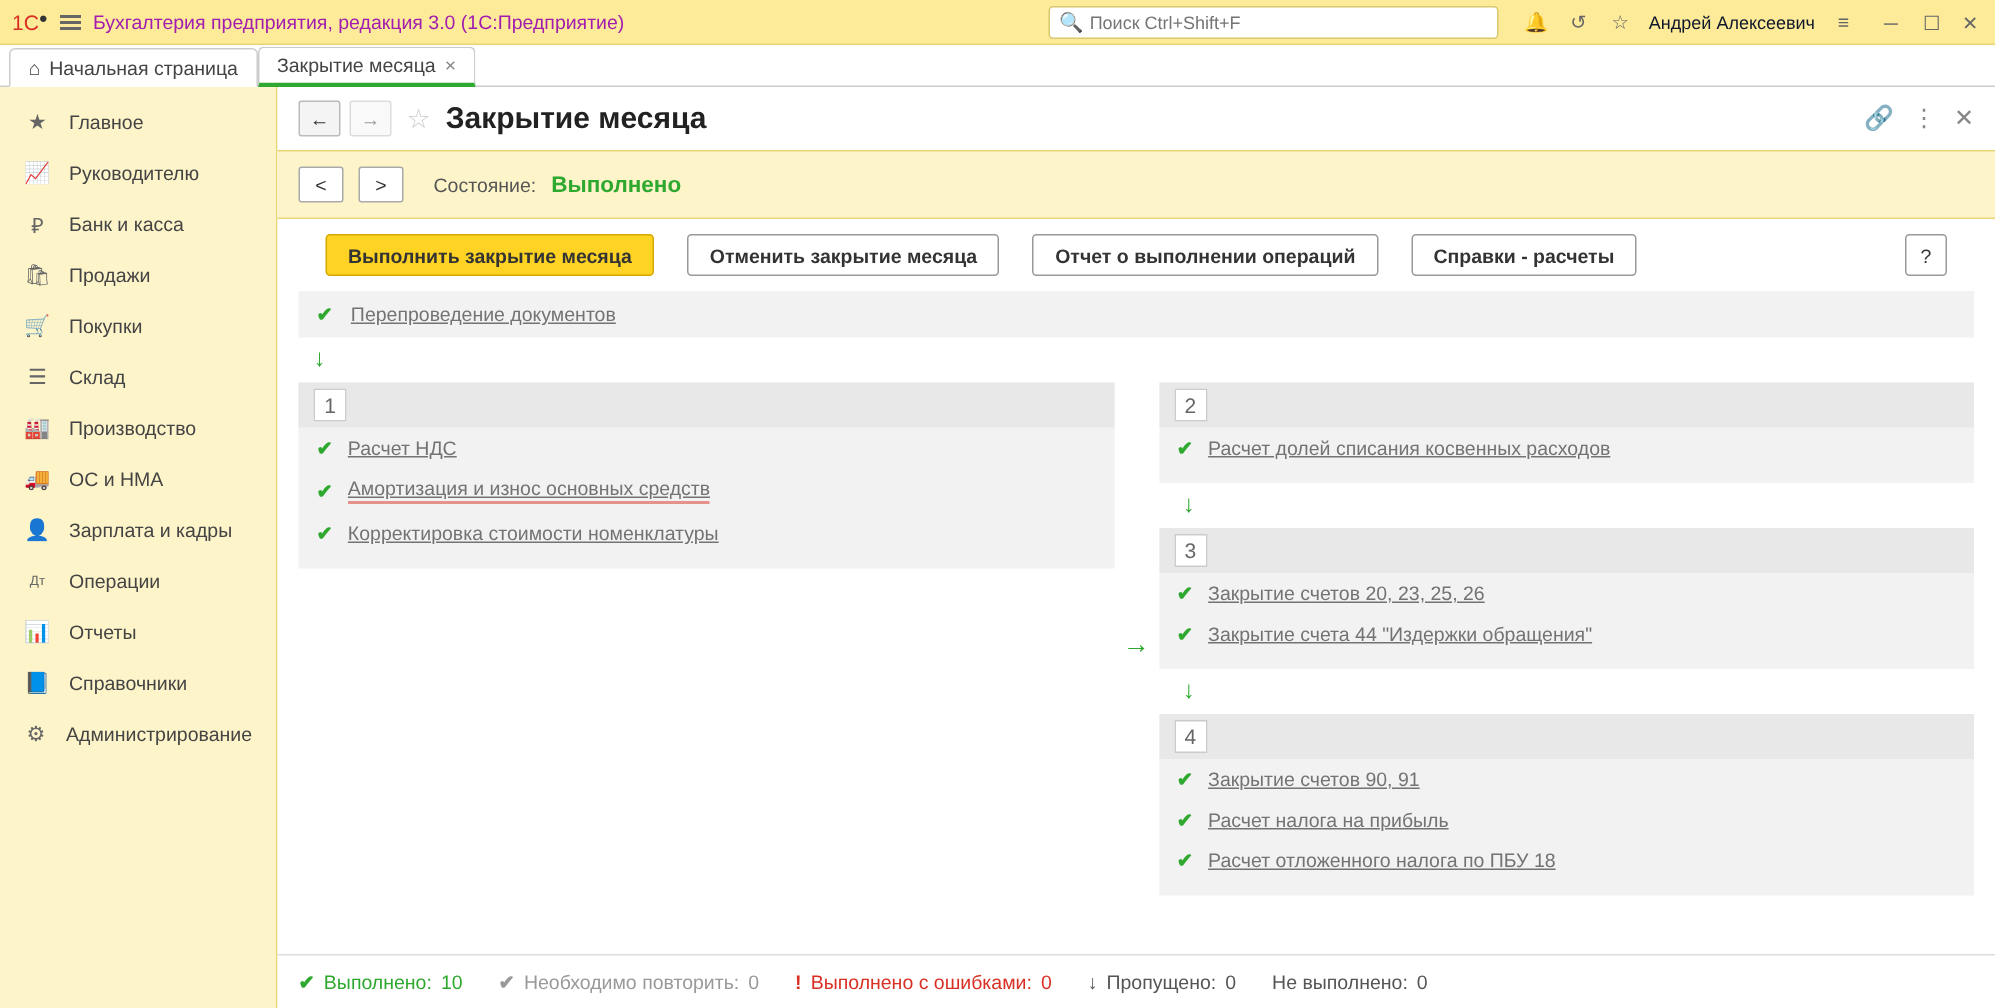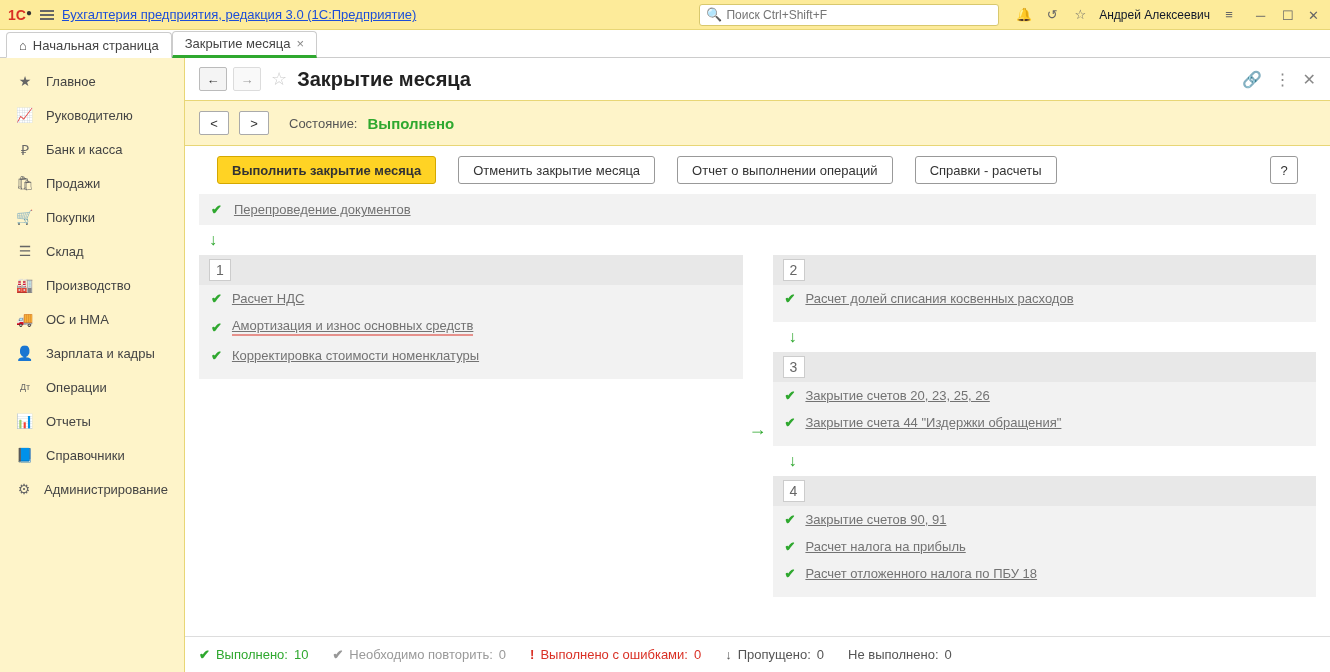--- a/index.html
+++ b/index.html
@@ -1,23 +1,23 @@
 <!DOCTYPE html>
 <html><head>
 <meta charset="utf-8">
 <style>
   * { box-sizing: border-box; margin: 0; padding: 0; }
   body { font-family: Arial, sans-serif; font-size: 13px; color: #333; background: #fff; width: 1330px; height: 672px; overflow: hidden; }
   
   .titlebar { height: 30px; background: #fdeb9a; display: flex; align-items: center; padding: 0 8px; gap: 8px; border-bottom: 1px solid #e8d676; }
-  .logo { font-weight: bold; color: #d93025; font-size: 14px; }
+  .logo { font-weight: normal; color: #d93025; font-size: 14px; }
   .logo .sub { color: #333; font-size: 10px; vertical-align: top; }
   .hamburger { display: flex; flex-direction: column; gap: 2px; cursor: pointer; }
   .hamburger span { width: 14px; height: 2px; background: #666; }
-  .title-text { color: #1d4ed8; flex: 0 0 auto; text-decoration: underline; }
+  .title-text { color: #a21caf; flex: 0 0 auto; }
   .titlebar-spacer { flex: 1; }
   .search-box { display: flex; align-items: center; background: #fff; border: 1px solid #d8c86e; border-radius: 3px; height: 22px; width: 300px; padding: 0 6px; gap: 4px; }
   .search-box input { border: none; outline: none; flex: 1; font-size: 12px; background: transparent; }
   .titlebar-icons { display: flex; align-items: center; gap: 10px; margin-left: 8px; }
   .icon-btn { width: 18px; height: 18px; display: flex; align-items: center; justify-content: center; cursor: pointer; color: #666; }
   .username { color: #0f172a; font-size: 12px; }
   .win-btns { display: flex; gap: 12px; margin-left: 10px; }
   .win-btn { width: 14px; height: 14px; cursor: pointer; color: #666; }
 
   .tabs-row { height: 28px; background: #fff; border-bottom: 1px solid #ccc; display: flex; align-items: flex-end; padding-left: 6px; }
@@ -47,21 +47,21 @@
   .sq-btn { width: 30px; height: 24px; border: 1px solid #aaa; background: #fff; display: flex; align-items: center; justify-content: center; cursor: pointer; border-radius: 2px; }
   .period-input { height: 24px; border: 1px solid #aaa; background: #fff; padding: 0 6px; width: 160px; display: flex; align-items: center; position: relative; }
   .period-input .underline { position: absolute; bottom: 2px; left: 6px; width: 120px; height: 2px; background: #d93025; opacity: 0.6; }
   .period-ellipsis { width: 20px; height: 24px; border: 1px solid #aaa; border-left: none; background: #fff; display: flex; align-items: center; justify-content: center; cursor: pointer; }
   .org-select { height: 24px; border: 1px solid #aaa; background: #fff; padding: 0 6px; width: 360px; display: flex; align-items: center; }
   .org-dropdown { width: 20px; height: 24px; border: 1px solid #aaa; border-left: none; background: #fff; display: flex; align-items: center; justify-content: center; cursor: pointer; }
   .status-label { margin-left: 10px; color: #555; }
   .status-value { color: #2fa82f; font-weight: bold; font-size: 15px; }
 
   .button-row { padding: 10px 32px; display: flex; align-items: flex-start; gap: 22px; }
-  .btn { height: 28px; border: 1px solid #999; background: #fff; padding: 0 14px; border-radius: 3px; cursor: pointer; color: #333; display: flex; align-items: center; }
+  .btn { height: 28px; border: 1px solid #999; background: #fff; padding: 0 14px; border-radius: 3px; cursor: pointer; color: #333; display: flex; align-items: center; font-weight: bold; }
   .btn.primary { background: #ffd324; border-color: #d4a800; font-weight: bold; }
   .help-btn { width: 28px; height: 28px; border: 1px solid #999; background: #fff; border-radius: 3px; margin-left: auto; display: flex; align-items: center; justify-content: center; cursor: pointer; }
 
   .pre-section { background: #f2f2f2; margin: 0 14px; padding: 8px 12px; display: flex; align-items: center; gap: 12px; }
   .check { color: #2fa82f; font-weight: bold; }
   .op-link { color: #737373; text-decoration: underline; cursor: pointer; }
   .arrow-down { color: #2fa82f; font-size: 16px; margin: 6px 0 6px 24px; }
 
   .stages-row { display: flex; padding: 0 14px; gap: 0; }
   .stage-col { flex: 1; }

